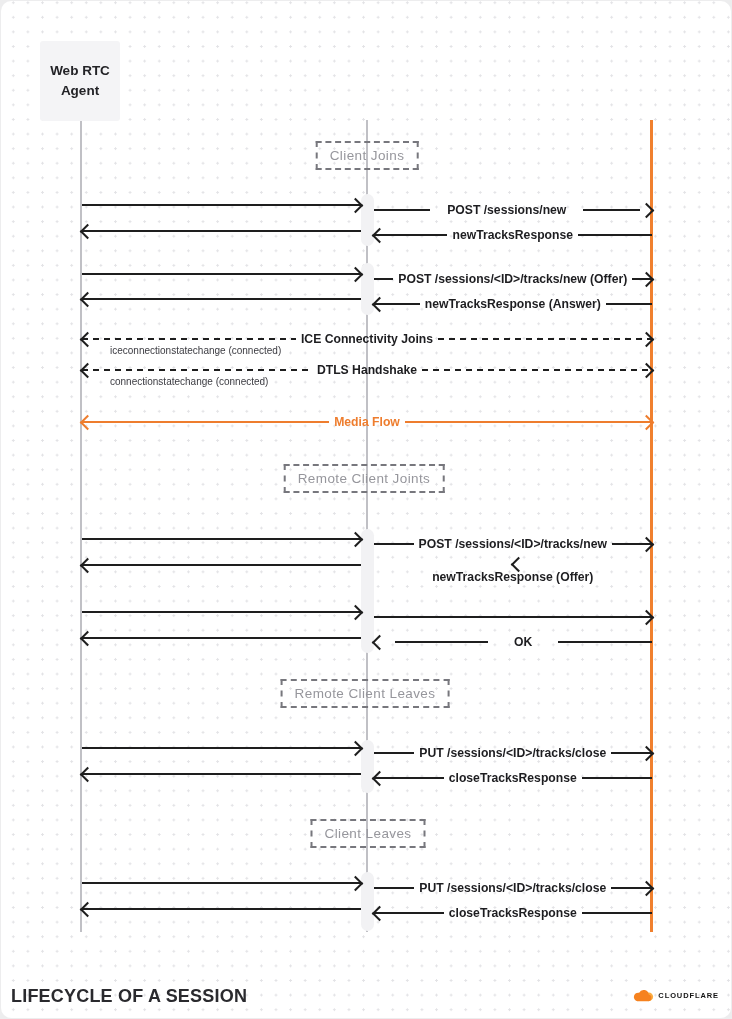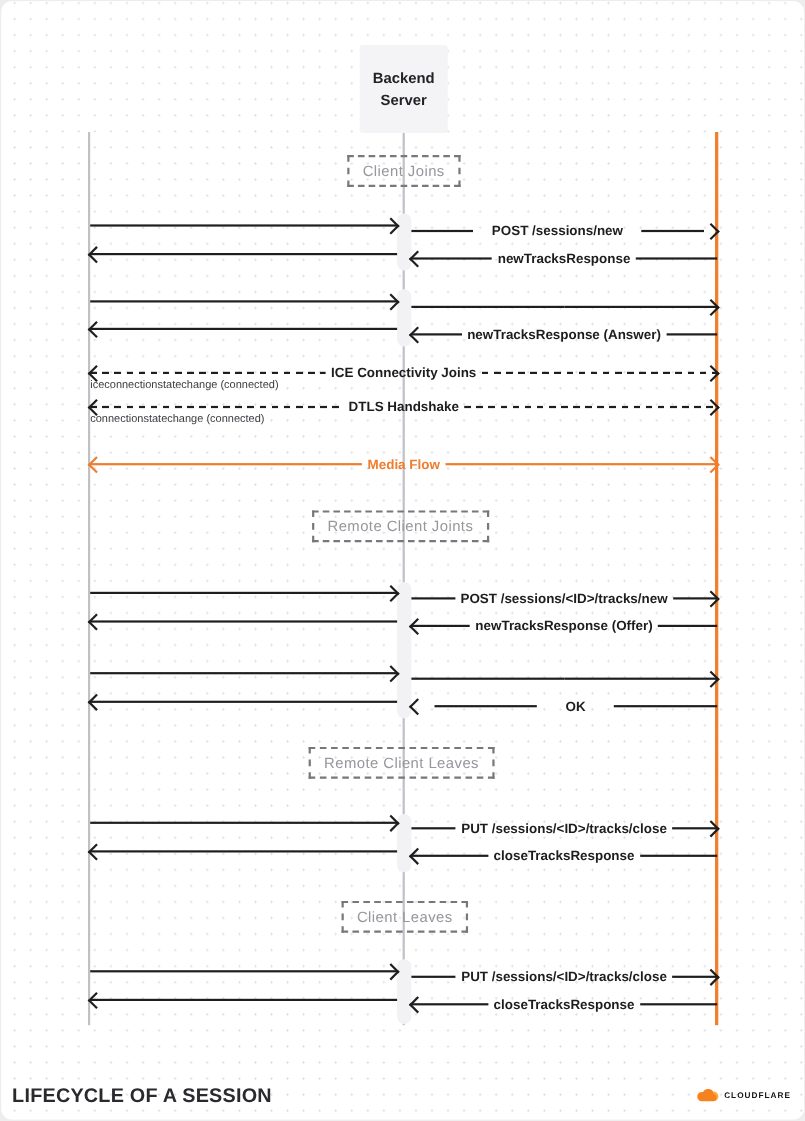--- a/index.html
+++ b/index.html
@@ -34,21 +34,21 @@
   
   .arrow{position:absolute;height:20px;display:flex;align-items:center;z-index:6;--c:#1e1e1e;}
   .arrow.orange{--c:#ee7d2e;}
   .ln{flex:1;height:2.6px;background:var(--c);min-width:4px;}
   .arrow.dashed .ln{background:repeating-linear-gradient(90deg,var(--c) 0 6px,transparent 6px 11px);}
   .lbl{font-weight:700;font-size:12.2px;color:#1d1d20;padding:0 5px;white-space:nowrap;}
   .arrow.orange .lbl{color:#ee7d2e;}
   .head{flex:none;width:9px;height:9px;}
   .h-r{border-top:2.6px solid var(--c);border-right:2.6px solid var(--c);transform:rotate(45deg);margin-left:-11px;}
   .h-l{border-top:2.6px solid var(--c);border-left:2.6px solid var(--c);transform:rotate(-45deg);margin-right:-11px;}
-  .sub{position:absolute;left:0;top:15.5px;font-size:10px;font-weight:400;color:#3c3c42;white-space:nowrap;}
+  .sub{position:absolute;left:28px;top:15.5px;font-size:10px;font-weight:400;color:#3c3c42;white-space:nowrap;}
   
   .footer-title{position:absolute;left:10px;top:985px;font-size:18px;font-weight:800;color:#2a2a2e;letter-spacing:.2px;z-index:7;}
   .logo{position:absolute;right:12px;top:988px;display:flex;align-items:center;gap:3px;z-index:7;}
   .logo-text{font-size:7.5px;font-weight:800;letter-spacing:.9px;color:#141414;}
 </style>
 </head>
 <body>
 
 <div class="card">
 
@@ -85,20 +85,21 @@
       <div class="arrow" style="left: 81px; width: 278.5px; top: 220px;">
         <span class="head h-l"></span>
         <span class="ln"></span>
       </div>
       <div class="arrow" style="left: 81px; width: 278.5px; top: 263px;">
         <span class="ln"></span>
         <span class="head h-r"></span>
       </div>
       <div class="arrow" style="left: 372.5px; width: 278.5px; top: 268px;">
         <span class="ln"></span>
+        <span class="lbl">POST /sessions/&lt;ID&gt;/tracks/new (Offer)</span>
         <span class="ln"></span>
         <span class="head h-r"></span>
       </div>
       <div class="arrow" style="left: 372.5px; width: 278.5px; top: 293px;">
         <span class="head h-l"></span>
         <span class="ln"></span>
         <span class="lbl">newTracksResponse (Answer)</span>
         <span class="ln"></span>
       </div>
       <div class="arrow" style="left: 81px; width: 278.5px; top: 288px;">
@@ -131,21 +132,21 @@
       <div class="arrow" style="left: 81px; width: 278.5px; top: 528px;">
         <span class="ln"></span>
         <span class="head h-r"></span>
       </div>
       <div class="arrow" style="left: 372.5px; width: 278.5px; top: 533px;">
         <span class="ln"></span>
         <span class="lbl">POST /sessions/&lt;ID&gt;/tracks/new</span>
         <span class="ln"></span>
         <span class="head h-r"></span>
       </div>
-      <div class="arrow" style="left: 372.5px; width: 278.5px; top: 558px;">
+      <div class="arrow" style="left: 372.5px; width: 278.5px; top: 558px; flex-direction: column;">
         <span class="head h-l"></span>
         <span class="ln"></span>
         <span class="lbl">newTracksResponse (Offer)</span>
         <span class="ln"></span>
       </div>
       <div class="arrow" style="left: 81px; width: 278.5px; top: 554px;">
         <span class="head h-l"></span>
         <span class="ln"></span>
       </div>
       <div class="arrow" style="left: 81px; width: 278.5px; top: 601px;">
@@ -202,23 +203,23 @@
         <span class="ln"></span>
         <span class="lbl">closeTracksResponse</span>
         <span class="ln"></span>
       </div>
       <div class="arrow" style="left: 81px; width: 278.5px; top: 898px;">
         <span class="head h-l"></span>
         <span class="ln"></span>
       </div>
     </div>
 
-  <div class="actor" style="left:326px;">
-    <span class="alabel">Backend
-Server</span>
+  <div class="actor" style="left:39px;">
+    <span class="alabel">Web RTC
+Agent</span>
   </div>
 
   <div class="footer-title">LIFECYCLE OF A SESSION</div>
   <div class="logo">
     <span style="display:flex;">
       <svg width="25" height="13" viewBox="0 0 40 20">
         <circle cx="30" cy="12" r="7" fill="#fbad41"></circle>
         <path d="M11.5 19h17.5a5.3 5.3 0 0 0 1-10.5A8.2 8.2 0 0 0 14.6 5.6 6.8 6.8 0 0 0 11.5 19Z" fill="#f6821f"></path>
       </svg>
     </span>

